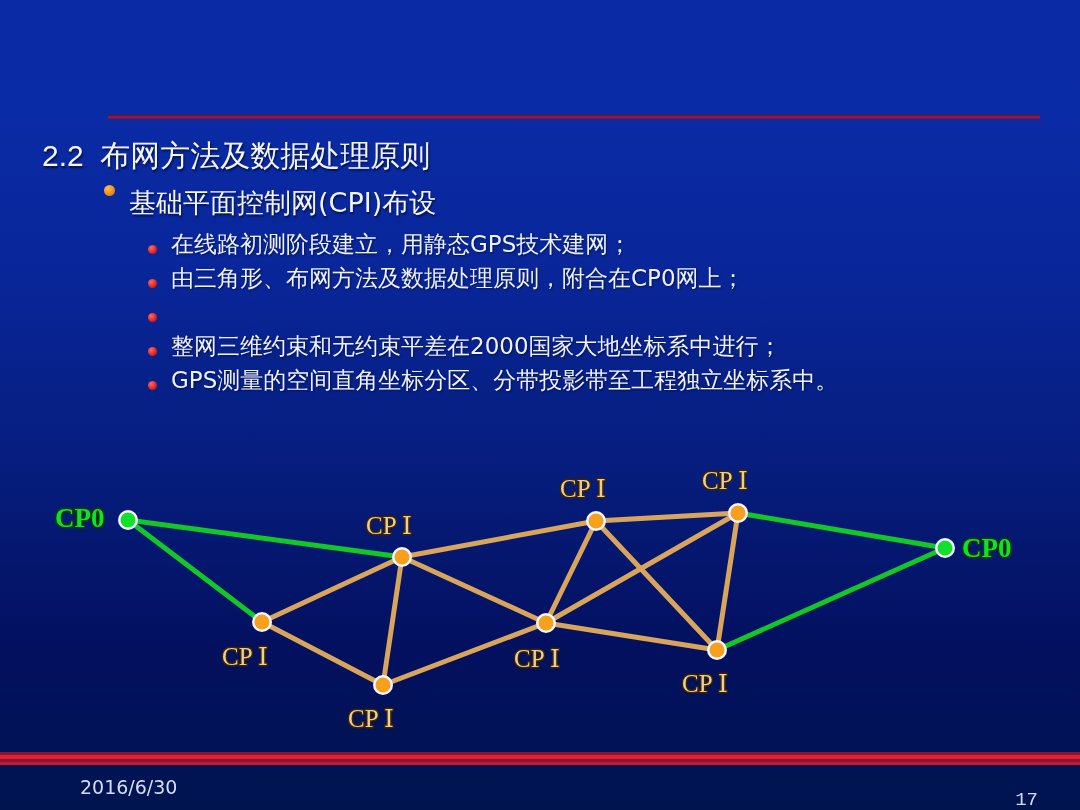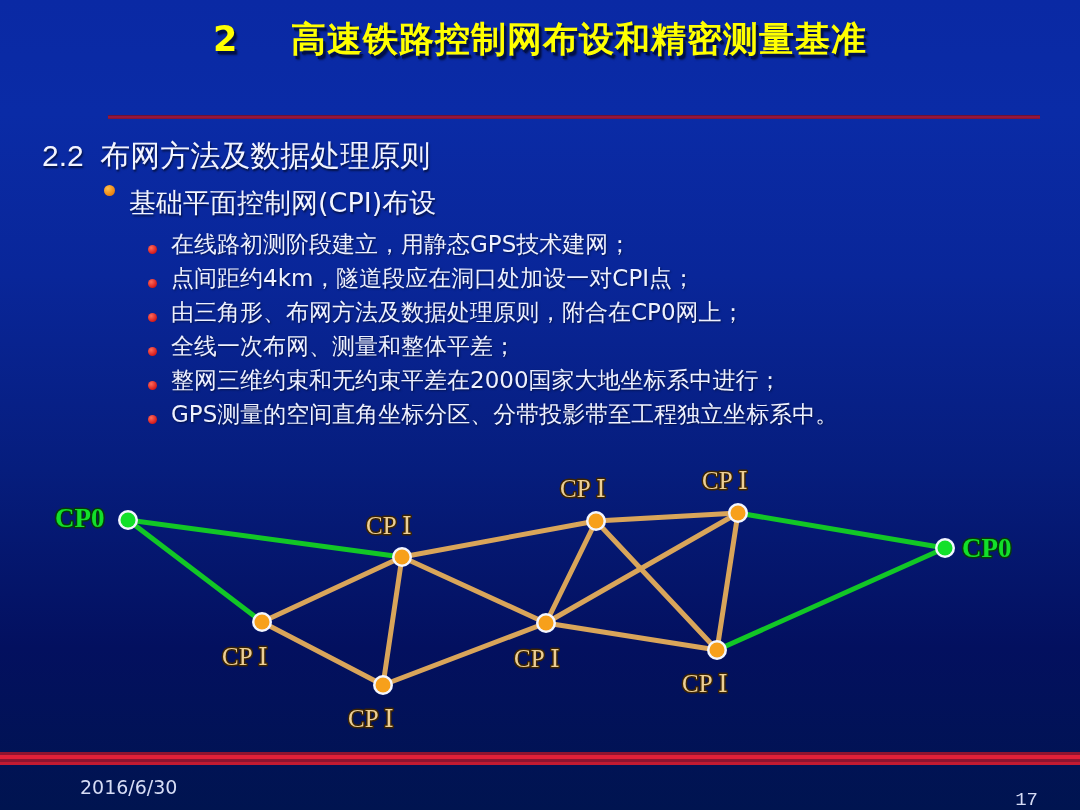--- a/index.html
+++ b/index.html
@@ -186,48 +186,40 @@
     font-size: 19px;
     color: #d6dcf5;
     margin-left: 38px;
   }
 </style>
 </head>
 <body>
 
 <div id="slide">
 
-  <div id="title-bar">
-    <span id="slide-title">2    高速铁路控制网布设和精密测量基准</span>
-  </div>
   <div id="title-rule"></div>
 
   <div id="section-heading">2.2  布网方法及数据处理原则</div>
 
   <div id="level1-row">
     <span class="bullet-l1"></span>
     <span id="level1-text">基础平面控制网(CPⅠ)布设</span>
   </div>
 
   <div id="level2-list">
     <div class="l2-row">
       <span class="bullet-l2"></span>
       <span class="l2-text">在线路初测阶段建立，用静态GPS技术建网；</span>
     </div>
     <div class="l2-row">
       <span class="bullet-l2"></span>
-      <span class="l2-text">点间距约4km，隧道段应在洞口处加设一对CPⅠ点；</span>
-    </div>
-    <div class="l2-row">
-      <span class="bullet-l2"></span>
       <span class="l2-text">由三角形、布网方法及数据处理原则，附合在CP0网上；</span>
     </div>
     <div class="l2-row">
       <span class="bullet-l2"></span>
-      <span class="l2-text">全线一次布网、测量和整体平差；</span>
     </div>
     <div class="l2-row">
       <span class="bullet-l2"></span>
       <span class="l2-text">整网三维约束和无约束平差在2000国家大地坐标系中进行；</span>
     </div>
     <div class="l2-row">
       <span class="bullet-l2"></span>
       <span class="l2-text">GPS测量的空间直角坐标分区、分带投影带至工程独立坐标系中。</span>
     </div>
   </div>

